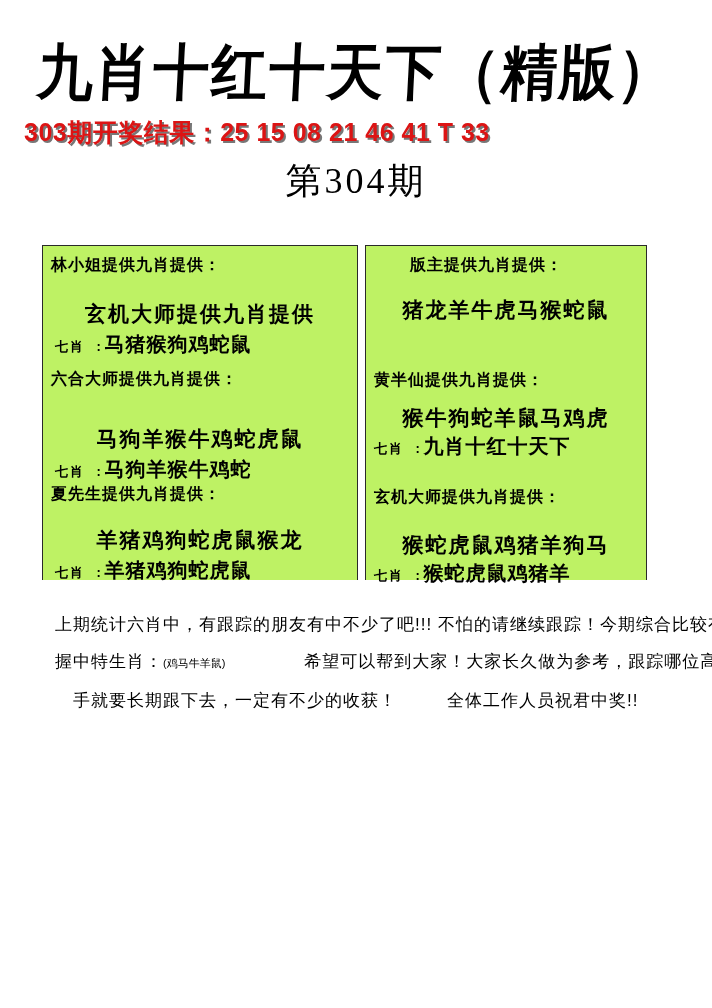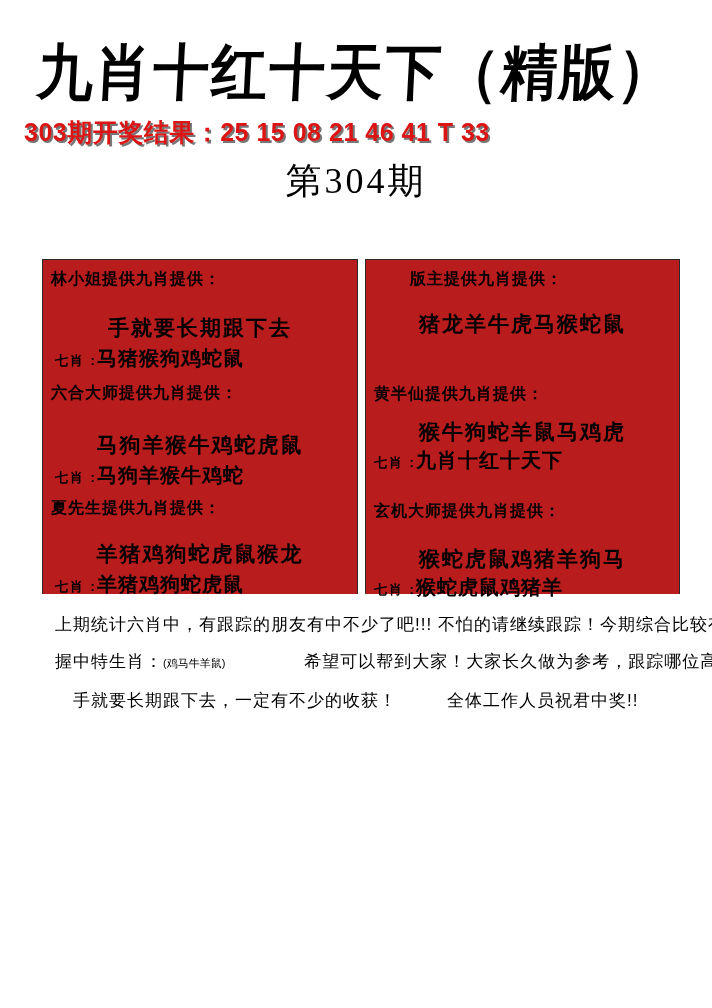--- a/index.html
+++ b/index.html
@@ -28,47 +28,48 @@
     color:var(--accent-red);
     text-shadow:2px 2px 0 var(--shadow-gray);
     letter-spacing:0.5px;
   }
   .issue-title{
     position:absolute;top:157px;left:0;width:712px;text-align:center;
     font-size:36px;letter-spacing:3px;color:#000;
     font-family:"Liberation Serif",serif;
   }
   .box{
-    position:absolute;top:259px;height:335px;background:#b91c1c;
+    position:absolute;top:245px;height:335px;background:#bef264;
     border:1px solid var(--border-black);border-bottom:none;
     box-sizing:border-box;
+    font-family:Liberation Mono, monospace;
   }
   .box-left{left:42px;width:316px;}
-  .box-right{left:365px;width:315px;}
+  .box-right{left:365px;width:282px;}
   .block{position:relative;box-sizing:border-box;}
   .bheader{
     font-size:16px;font-weight:bold;letter-spacing:1px;white-space:nowrap;
     padding-left:8px;color:#000;
   }
   .nine{
     font-size:21px;font-weight:bold;letter-spacing:2px;text-align:center;
     white-space:nowrap;color:#000;
   }
   .seven{white-space:nowrap;padding-left:12px;color:#000;}
   .seven .slabel{font-size:13px;font-weight:bold;letter-spacing:2px;}
   .seven .svalue{font-size:20px;font-weight:bold;letter-spacing:1px;}
   
   .box-left .block:nth-child(1){height:117px;}
   .box-left .block:nth-child(2){height:115px;}
   .box-left .block:nth-child(3){height:103px;}
   .box-left .block:nth-child(1) .bheader{padding-top:9px;}
   .box-left .block:nth-child(2) .bheader{padding-top:6px;}
   .box-left .block:nth-child(3) .bheader{padding-top:6px;}
   .box-left .block:nth-child(1) .nine{margin-top:24px;}
-  .box-left .block:nth-child(2) .nine{margin-top:27px;}
+  .box-left .block:nth-child(2) .nine{margin-top:35px;}
   .box-left .block:nth-child(3) .nine{margin-top:21px;}
   .box-left .seven{margin-top:3px;}
   
   .box-right .block:nth-child(1){height:122px;}
   .box-right .block:nth-child(2){height:115px;}
   .box-right .block:nth-child(3){height:98px;}
   .box-right .block:nth-child(1) .bheader{padding-top:9px;padding-left:44px;}
   .box-right .block:nth-child(2) .bheader{padding-top:2px;}
   .box-right .block:nth-child(3) .bheader{padding-top:4px;}
   .box-right .block:nth-child(1) .nine{margin-top:20px;}
@@ -90,21 +91,21 @@
 
 <div class="main-title">九肖十红十天下（精版）</div>
 
 <div class="result-line">303期开奖结果：25 15 08 21 46 41 T 33</div>
 
 <div class="issue-title">第304期</div>
 
 <div class="box box-left">
   <div class="block">
     <div class="bheader">林小姐提供九肖提供：</div>
-    <div class="nine">手就要长期跟下去</div>
+    <div class="nine">玄机大师提供九肖提供</div>
     <div class="seven"><span class="slabel">七肖 :</span><span class="svalue">马猪猴狗鸡蛇鼠</span></div>
   </div>
   <div class="block">
     <div class="bheader">六合大师提供九肖提供：</div>
     <div class="nine">马狗羊猴牛鸡蛇虎鼠</div>
     <div class="seven"><span class="slabel">七肖 :</span><span class="svalue">马狗羊猴牛鸡蛇</span></div>
   </div>
   <div class="block">
     <div class="bheader">夏先生提供九肖提供：</div>
     <div class="nine">羊猪鸡狗蛇虎鼠猴龙</div>

